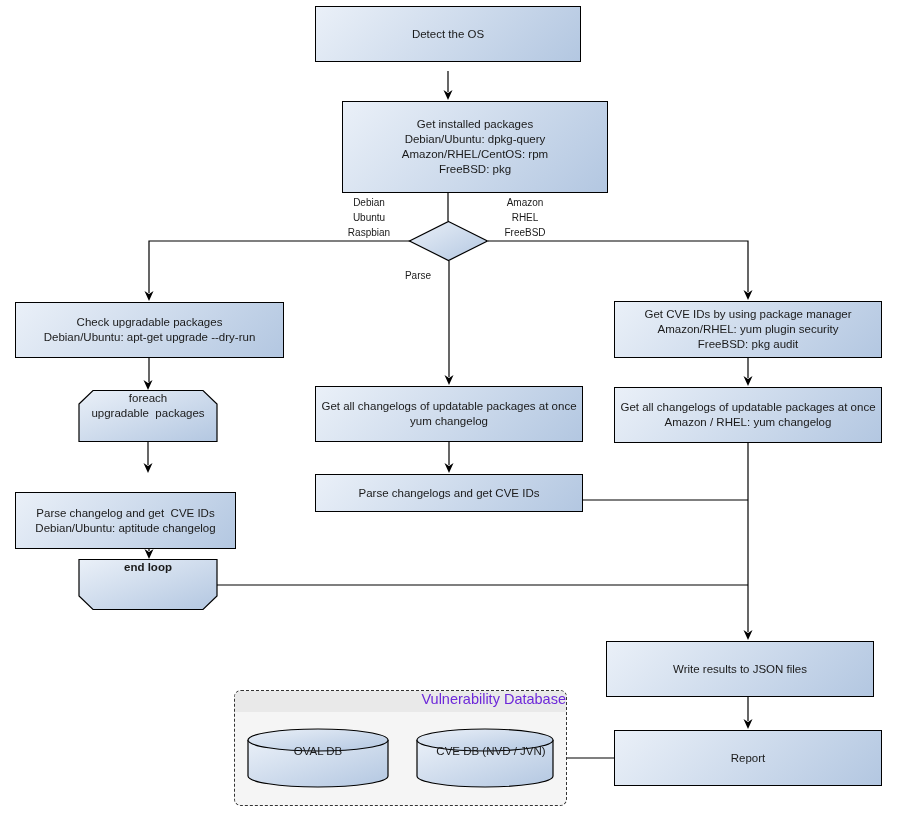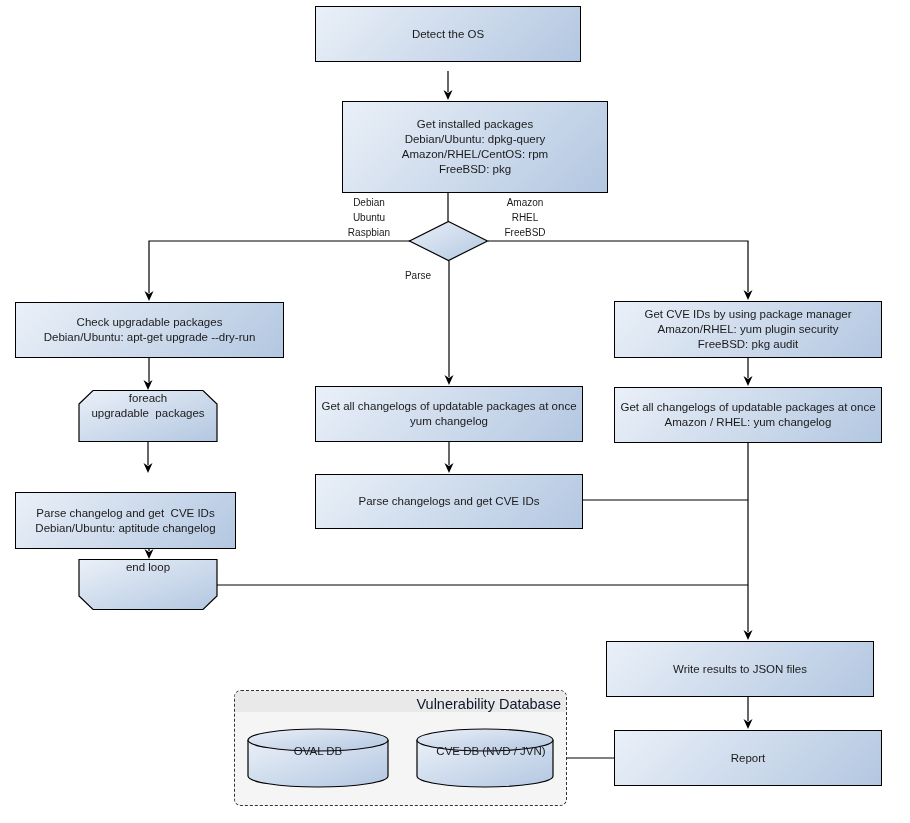--- a/index.html
+++ b/index.html
@@ -33,22 +33,22 @@
     position:absolute;font-size:10px;line-height:15px;text-align:center;white-space:pre;
   }
   #dbContainer{
     position:absolute;left:234px;top:690px;width:333px;height:116px;box-sizing:border-box;
     border:1.5px dashed var(--container-border);border-radius:7px;
     background:var(--container-bg);
   }
   #dbBand{
     height:21px;background:var(--container-band);
     border-radius:6px 6px 0 0;
-    display:flex;align-items:flex-end;justify-content:flex-end;
-    padding-right:5px;font-size:14.5px;color:#0f172a;
+    display:flex;align-items:flex-start;justify-content:flex-end;
+    font-size:14.5px;color:#6d28d9;
   }
   svg{position:absolute;left:0;top:0;pointer-events:none;}
   .connector{stroke:var(--line);stroke-width:1.2;fill:none;}
   .arrow{fill:var(--line);stroke:none;}
   .shape{stroke:var(--node-border);stroke-width:1.2;fill:url(#nodeGrad);}
 </style>
 </head>
 <body>
 
 <div id="stage">
@@ -130,21 +130,21 @@
   <div class="box" style="left:15px;top:492px;width:221px;height:57px;">
     <div class="txt">Parse changelog and get  CVE IDs
 Debian/Ubuntu: aptitude changelog</div>
   </div>
 
   <div class="box" style="left:315px;top:386px;width:268px;height:56px;">
     <div class="txt">Get all changelogs of updatable packages at once
 yum changelog</div>
   </div>
 
-  <div class="box" style="left:315px;top:474px;width:268px;height:55px;">
+  <div class="box" style="left:315px;top:474px;width:268px;height:38px;">
     <div class="txt">Parse changelogs and get CVE IDs</div>
   </div>
 
   <div class="box" style="left:614px;top:301px;width:268px;height:57px;">
     <div class="txt">Get CVE IDs by using package manager
 Amazon/RHEL: yum plugin security
 FreeBSD: pkg audit</div>
   </div>
 
   <div class="box" style="left:614px;top:387px;width:268px;height:56px;">
@@ -157,21 +157,21 @@
   </div>
 
   <div class="box" style="left:614px;top:730px;width:268px;height:56px;">
     <div class="txt">Report</div>
   </div>
 
   <div class="overlay" style="left:79px;top:391px;width:138px;height:50px;">
     <div class="txt">foreach
 upgradable  packages</div>
   </div>
-  <div class="overlay" style="left:79px;top:560px;width:138px;height:49px;">
+  <div class="overlay" style="left:79px;top:560px;width:138px;height:49px;font-weight:bold;">
     <div class="txt">end loop</div>
   </div>
   <div class="overlay" style="left:248px;top:744px;width:140px;height:36px;">
     <div class="txt">OVAL DB</div>
   </div>
   <div class="overlay" style="left:417px;top:744px;width:148px;height:36px;">
     <div class="txt">CVE DB (NVD / JVN)</div>
   </div>
 
   <div class="lbl" style="left:329px;top:195px;width:80px;">Debian

